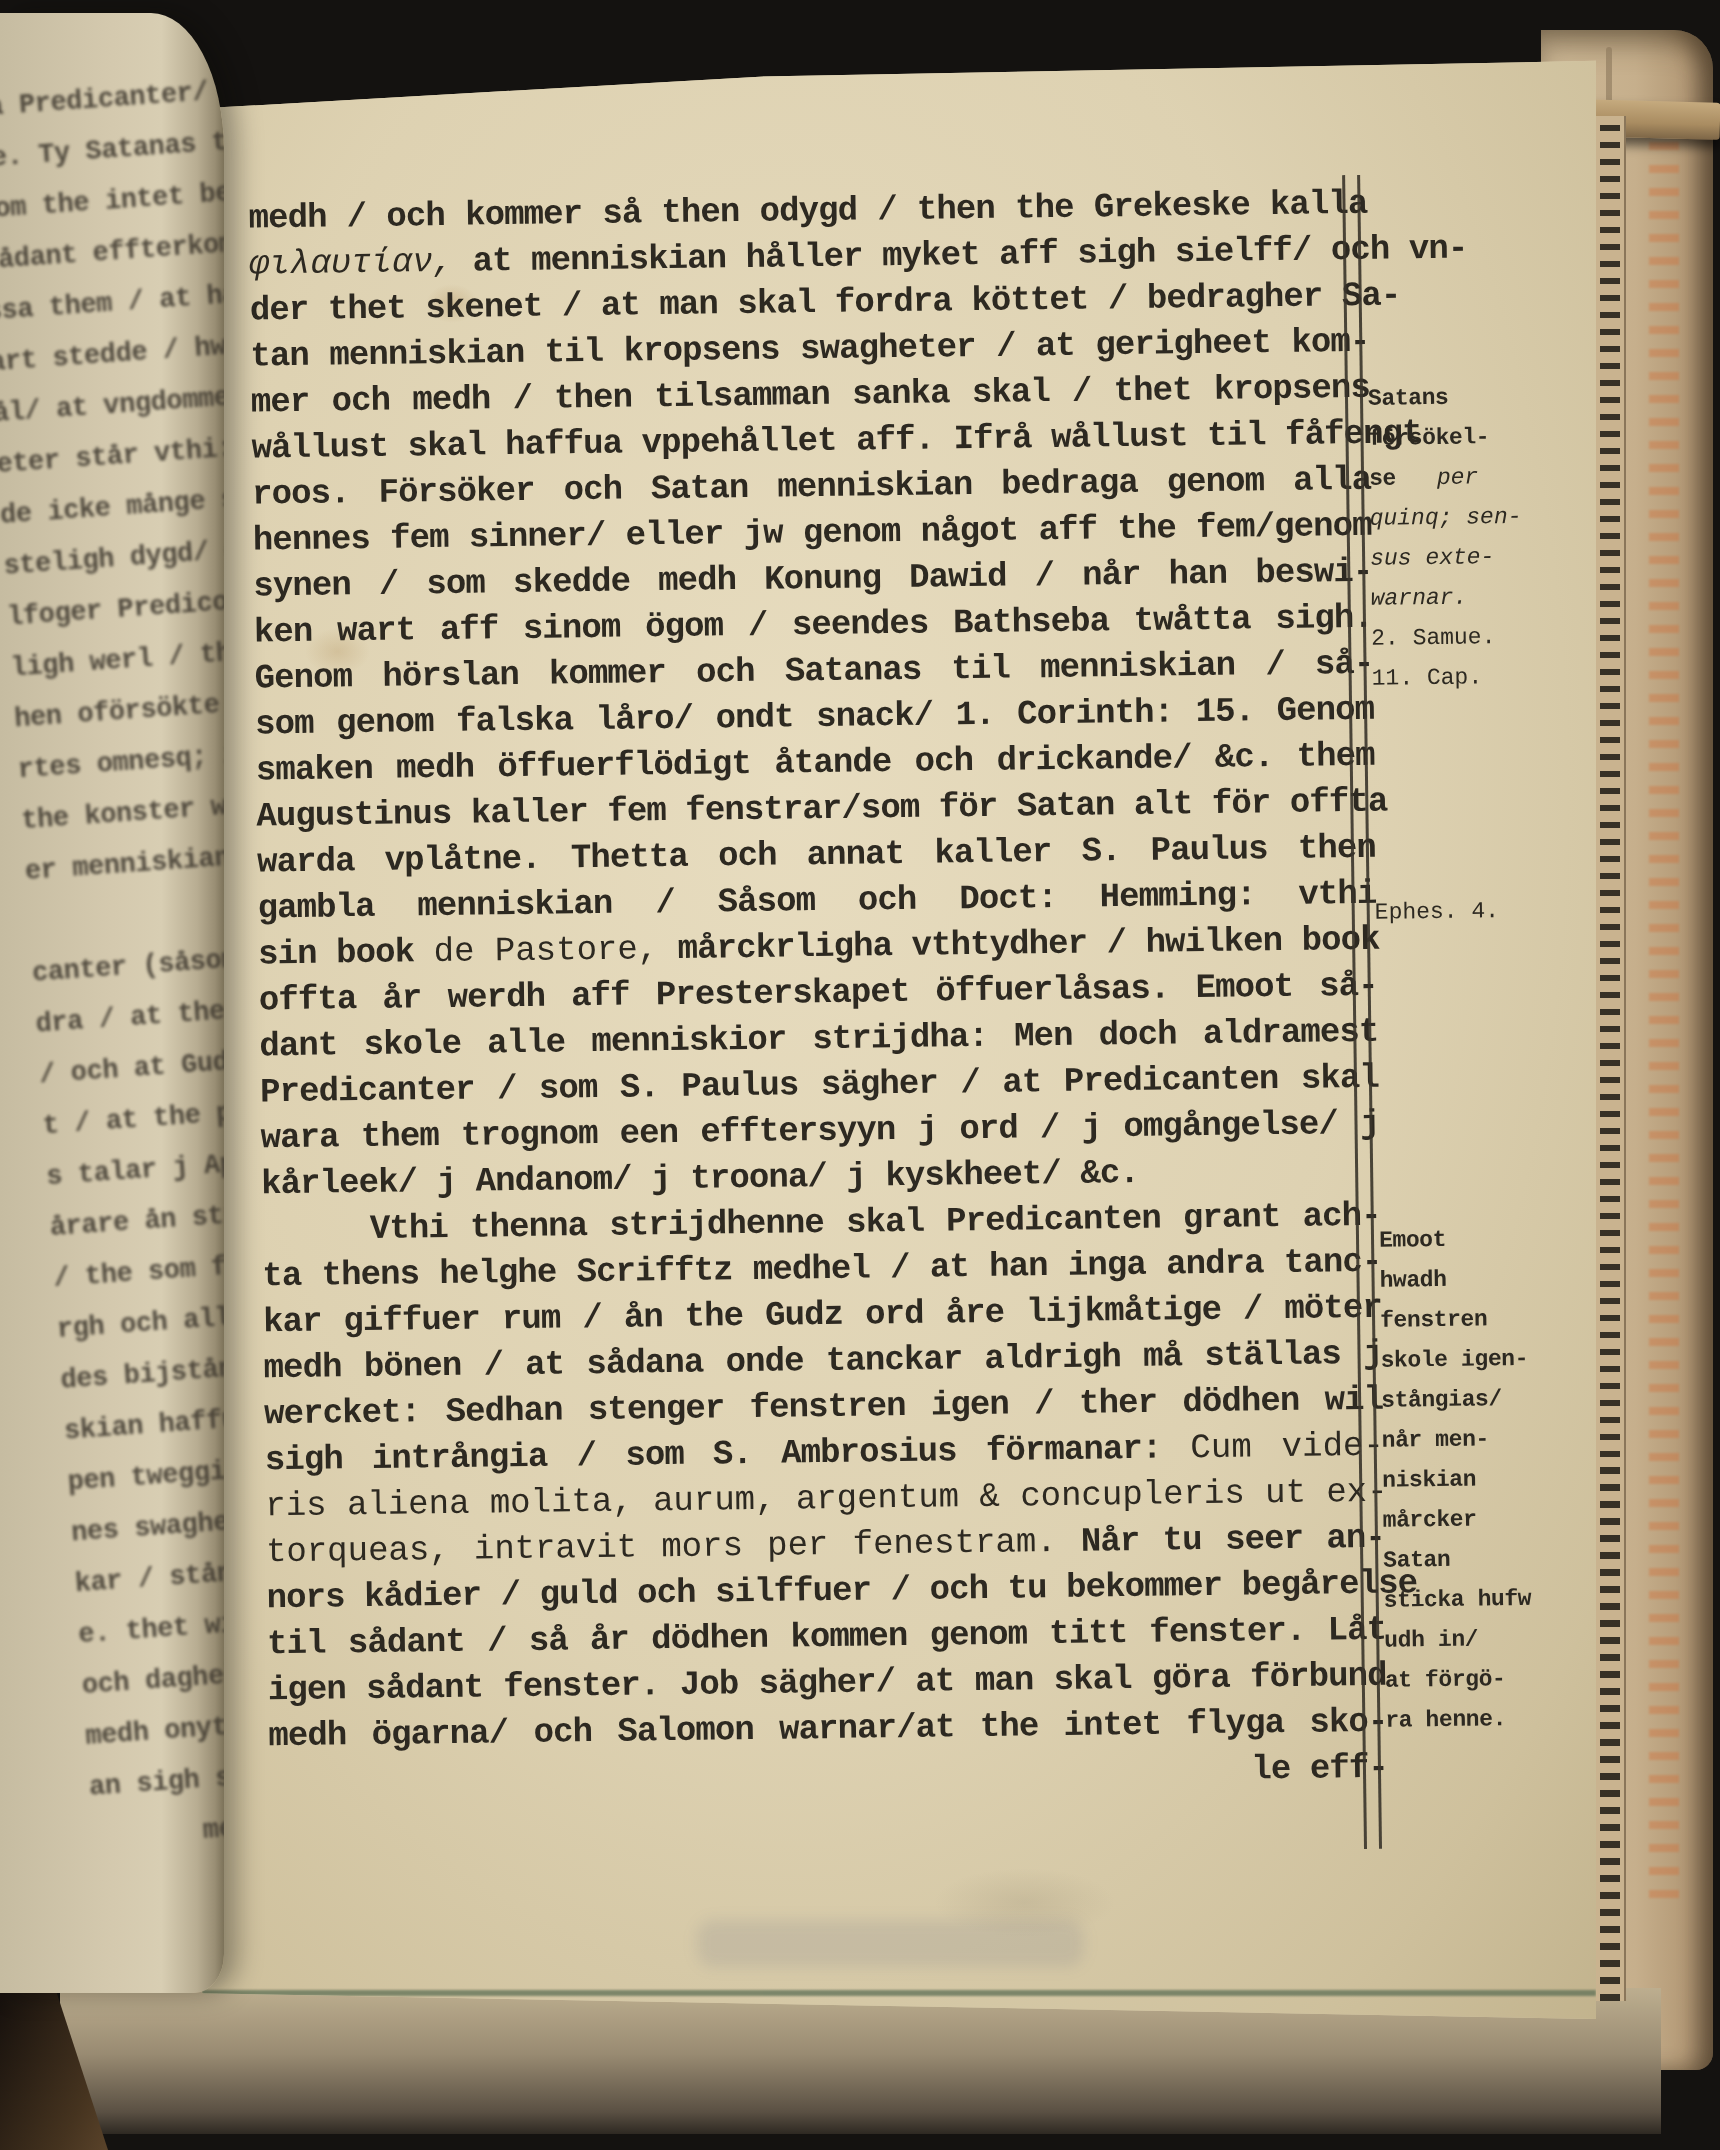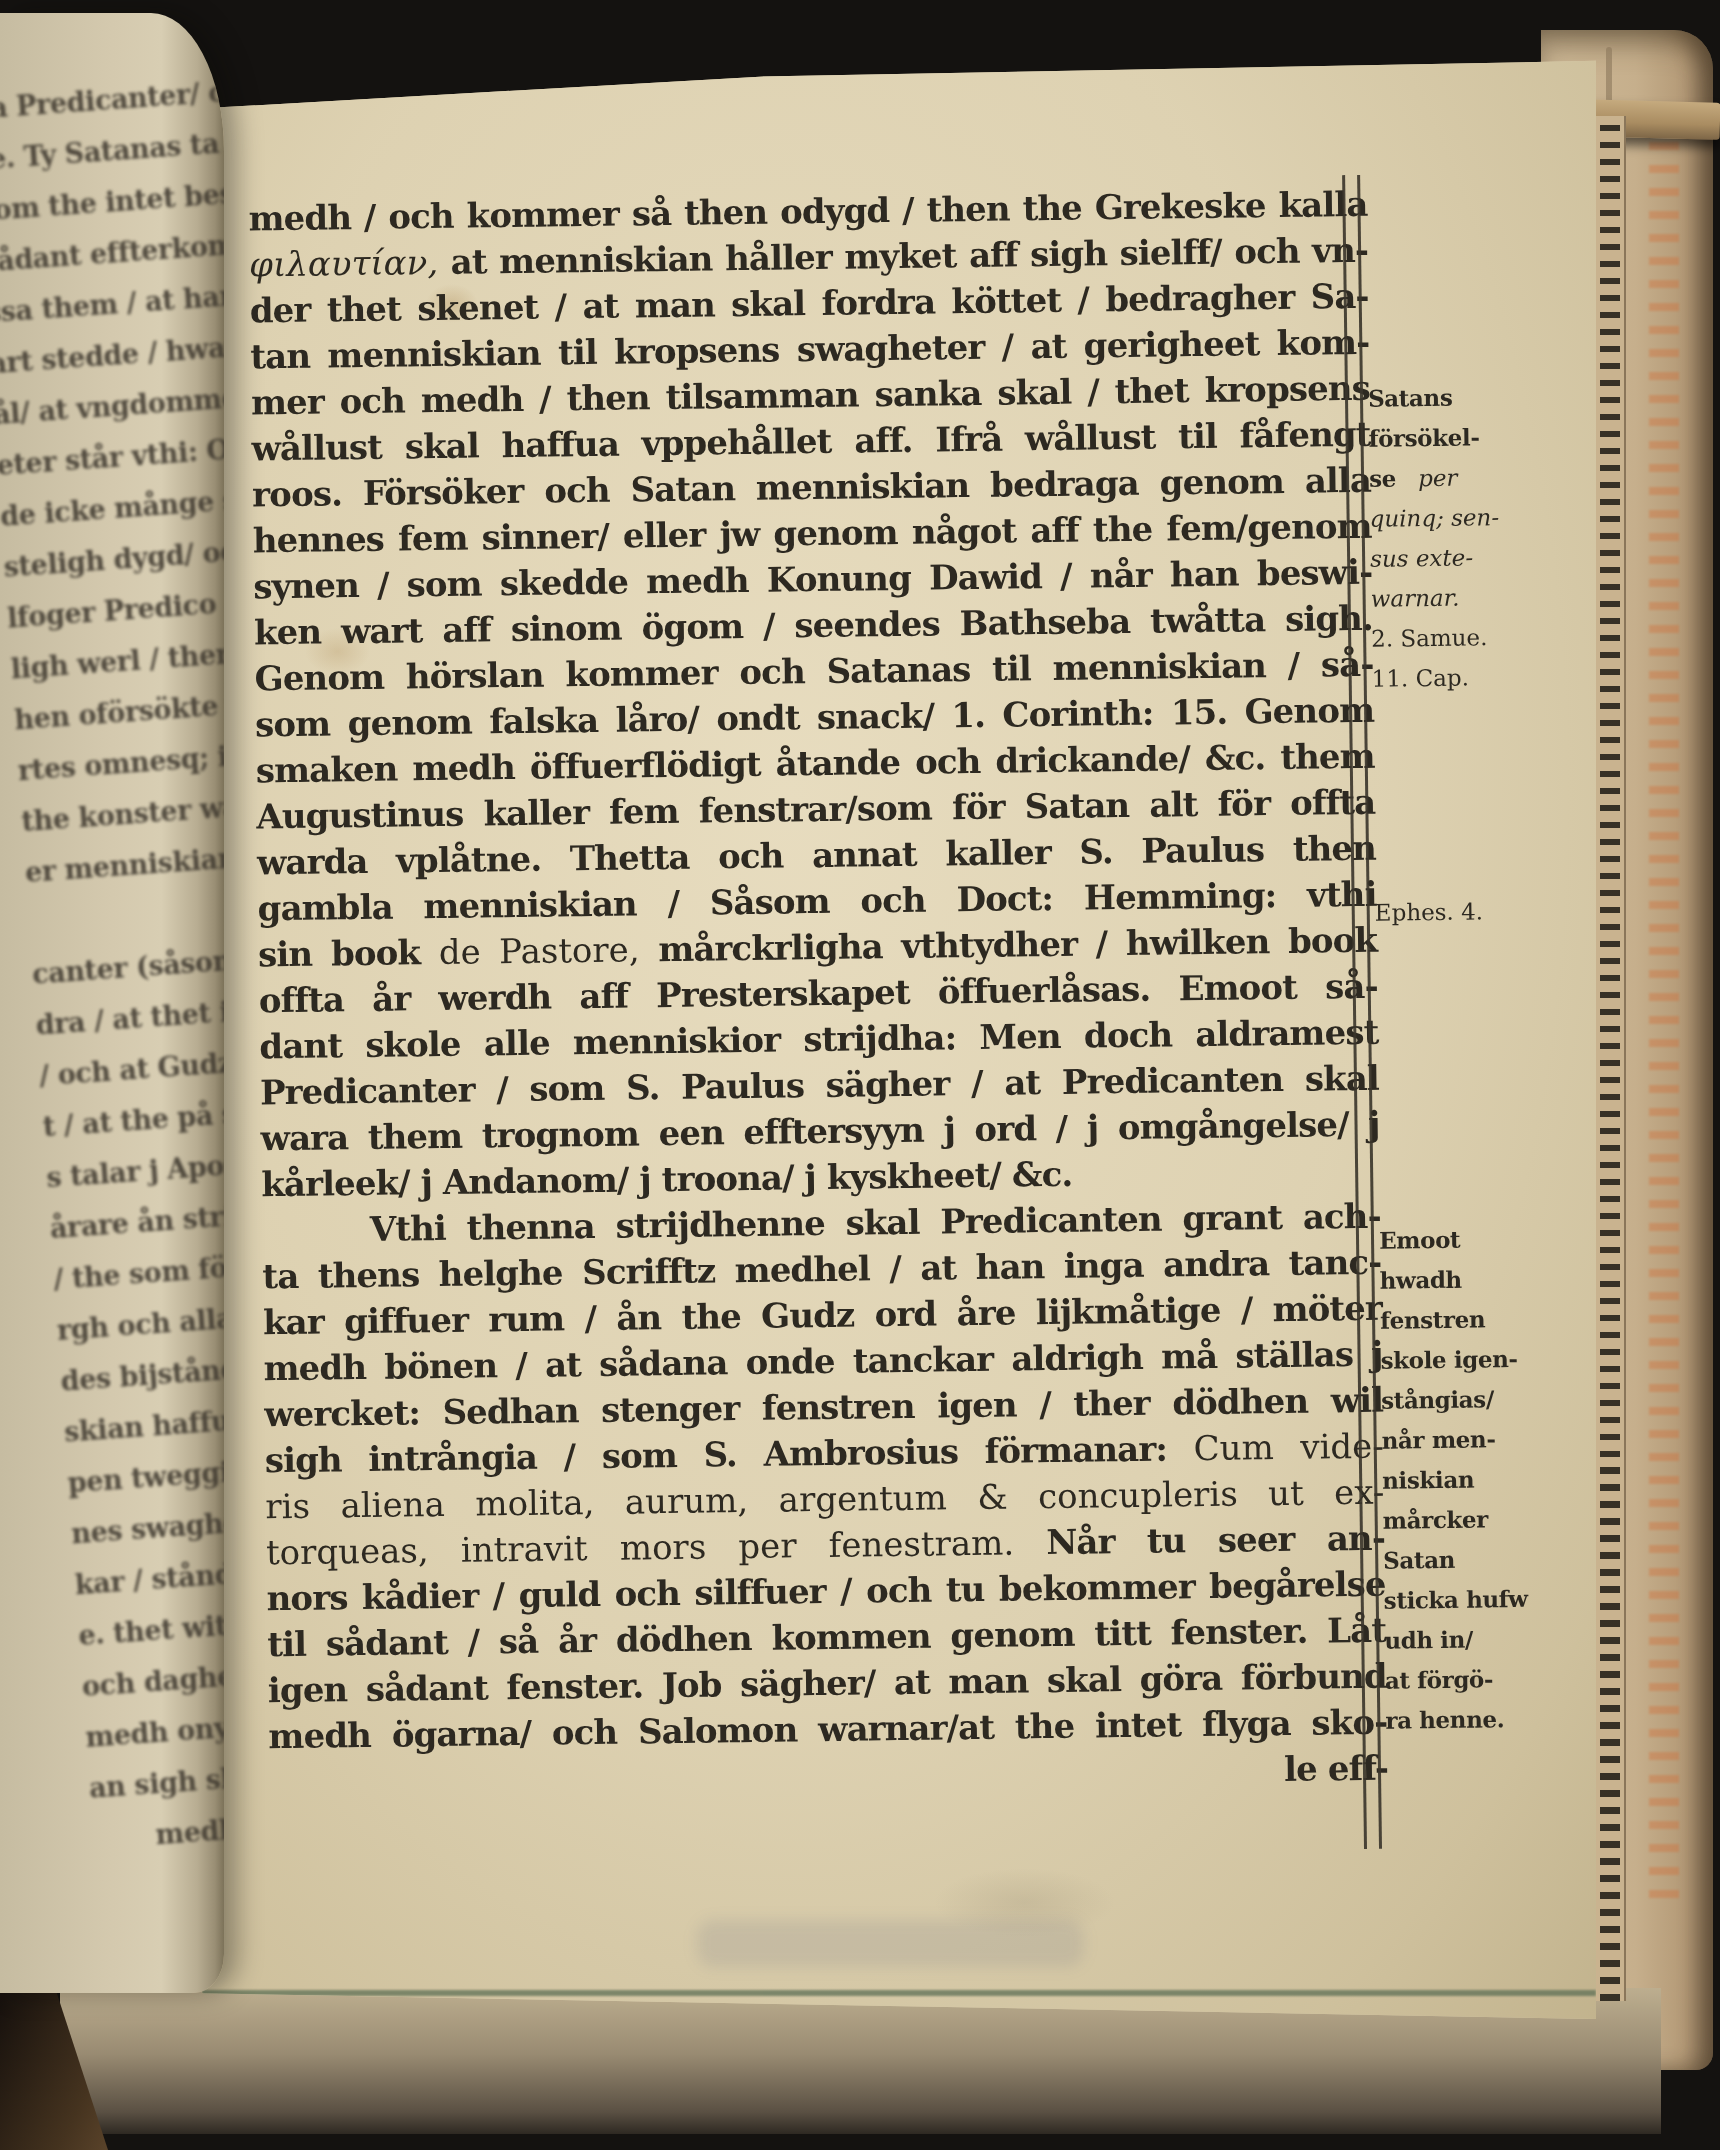--- a/index.html
+++ b/index.html
@@ -2,21 +2,21 @@
 <html style="font-size:6.9px"><head>
 <meta charset="utf-8">
 <style>
   html,body{margin:0;padding:0;}
   body{
     width:1720px;height:2151px;
     background:#141210;
     font-family:"DejaVu Serif", serif;
     overflow:hidden;
   }
-  #scene{position:relative;width:1720px;height:2151px;}
+  #scene{position:relative;width:1720px;height:2151px;font-family:Liberation Mono, monospace;}
 
   
   .under-pages-right{
     position:absolute;left:1541px;top:30px;width:172px;height:2040px;
     background:linear-gradient(90deg,#cdb896 0%,#c6af8c 55%,#b59b78 82%,#9d8466 100%);
     border-radius:0 39px 17px 0;
     box-shadow:inset 0 17px 26px rgba(60,45,25,.35), inset -13px 0 21.5px rgba(40,28,15,.45);
     z-index:1;
   }
   .speckle-strip{

